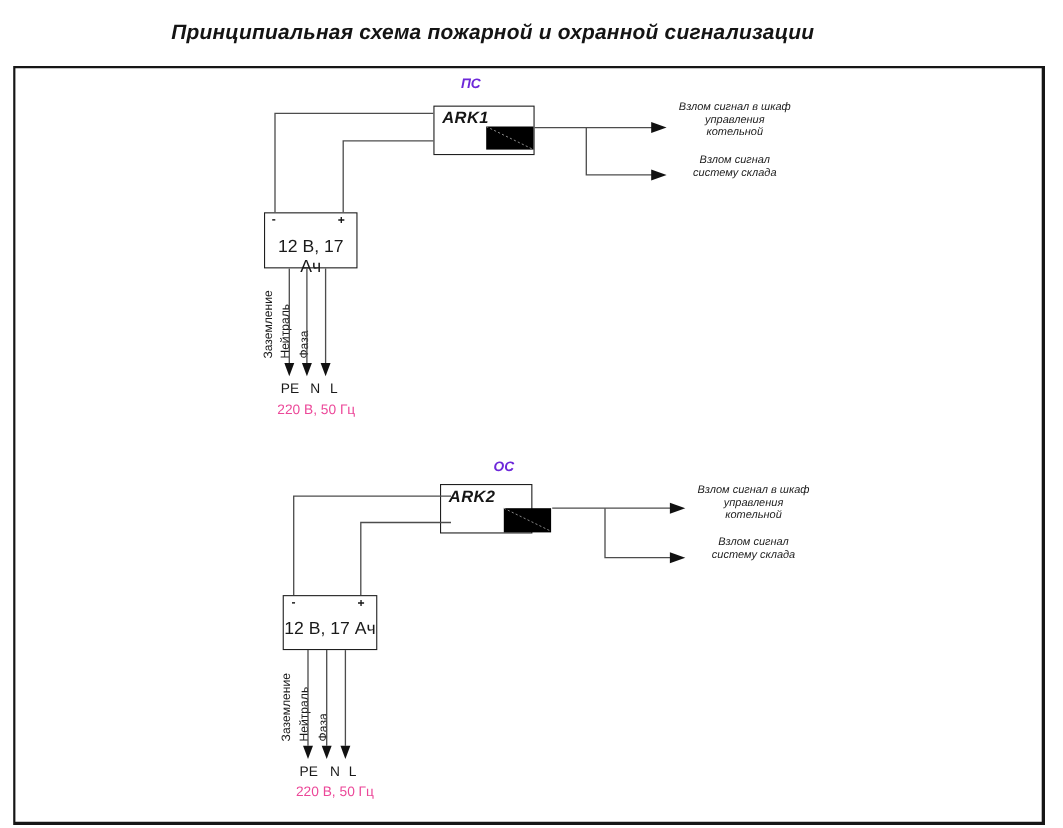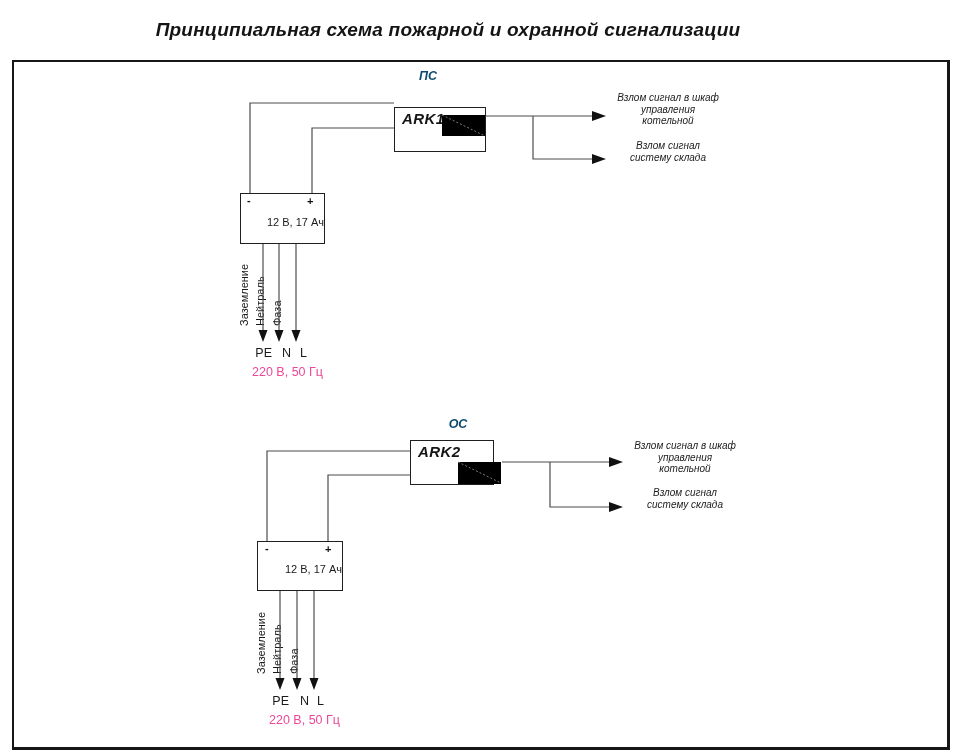--- a/index.html
+++ b/index.html
@@ -17,48 +17,48 @@
     background:#fff;
   }
   .box{
     position:absolute;background:#fff;border:1.5px solid #1f1f1f;box-sizing:border-box;
   }
   .device-label{
     position:absolute;left:7px;top:2px;font-style:italic;font-weight:600;font-size:15px;
     letter-spacing:.4px;color:#151515;
   }
   .tag{
-    position:absolute;text-align:center;font-style:italic;font-weight:600;font-size:12.5px;color:#0c4a6e;
+    position:absolute;text-align:center;font-style:italic;font-weight:600;font-size:12.5px;color:#6d28d9;
   }
   .out-label{
     position:absolute;text-align:center;font-style:italic;font-weight:400;font-size:10px;
     line-height:11.5px;white-space:pre-line;color:#1b1b1b;
   }
   .batt-sign{position:absolute;font-size:11px;font-weight:bold;line-height:11px;color:#111;}
-  .batt-label{position:absolute;left:0;right:0;text-align:right;font-size:11px;color:#1a1a1a;}
+  .batt-label{position:absolute;left:0;right:0;text-align:center;font-size:16px;color:#1a1a1a;}
   .vert{
     position:absolute;height:14px;line-height:14px;font-size:11px;white-space:nowrap;
     transform:rotate(-90deg);transform-origin:0 100%;color:#1a1a1a;
   }
   .term{position:absolute;text-align:right;font-size:12.5px;color:#1a1a1a;}
   .supply{position:absolute;text-align:center;font-size:12.5px;color:#ec4899;}
   svg.wires{position:absolute;left:0;top:0;pointer-events:none;}
 </style>
 </head>
 <body>
 
 <div class="canvas">
 
   <div class="title">Принципиальная схема пожарной и охранной сигнализации</div>
 
   <div class="frame"></div>
 
   <div class="tag" style="left:398px;top:53px;width:60px;">ПС</div>
 
-  <div class="box" style="left:394px;top:91px;width:92px;height:45px;">
+  <div class="box" style="left:394px;top:80px;width:92px;height:45px;">
     <span class="device-label">ARK1</span>
   </div>
 
   <div class="box" style="left:240px;top:177px;width:85px;height:51px;">
     <span class="batt-sign" style="left:6px;top:1px;">-</span>
     <span class="batt-sign" style="left:66px;top:2px;">+</span>
     <span class="batt-label" style="top:22px;">12 В, 17 Ач</span>
   </div>
 
   <div class="vert" style="left:251px;top:296px;width:70px;">Заземление</div>
@@ -72,21 +72,21 @@
   <div class="supply" style="left:235px;top:349px;width:105px;">220 В, 50 Гц</div>
 
   <div class="out-label" style="left:603px;top:76px;width:130px;">Взлом сигнал в шкаф
 управления
 котельной</div>
   <div class="out-label" style="left:603px;top:124px;width:130px;">Взлом сигнал
 систему склада</div>
 
   <div class="tag" style="left:428px;top:401px;width:60px;font-style:italic;">ОС</div>
 
-  <div class="box" style="left:410px;top:424px;width:84px;height:45px;">
+  <div class="box" style="left:400px;top:424px;width:84px;height:45px;">
     <span class="device-label">ARK2</span>
   </div>
 
   <div class="box" style="left:257px;top:525px;width:86px;height:50px;">
     <span class="batt-sign" style="left:7px;top:1px;">-</span>
     <span class="batt-sign" style="left:67px;top:2px;">+</span>
     <span class="batt-label" style="top:21px;">12 В, 17 Ач</span>
   </div>
 
   <div class="vert" style="left:268px;top:644px;width:70px;">Заземление</div>

